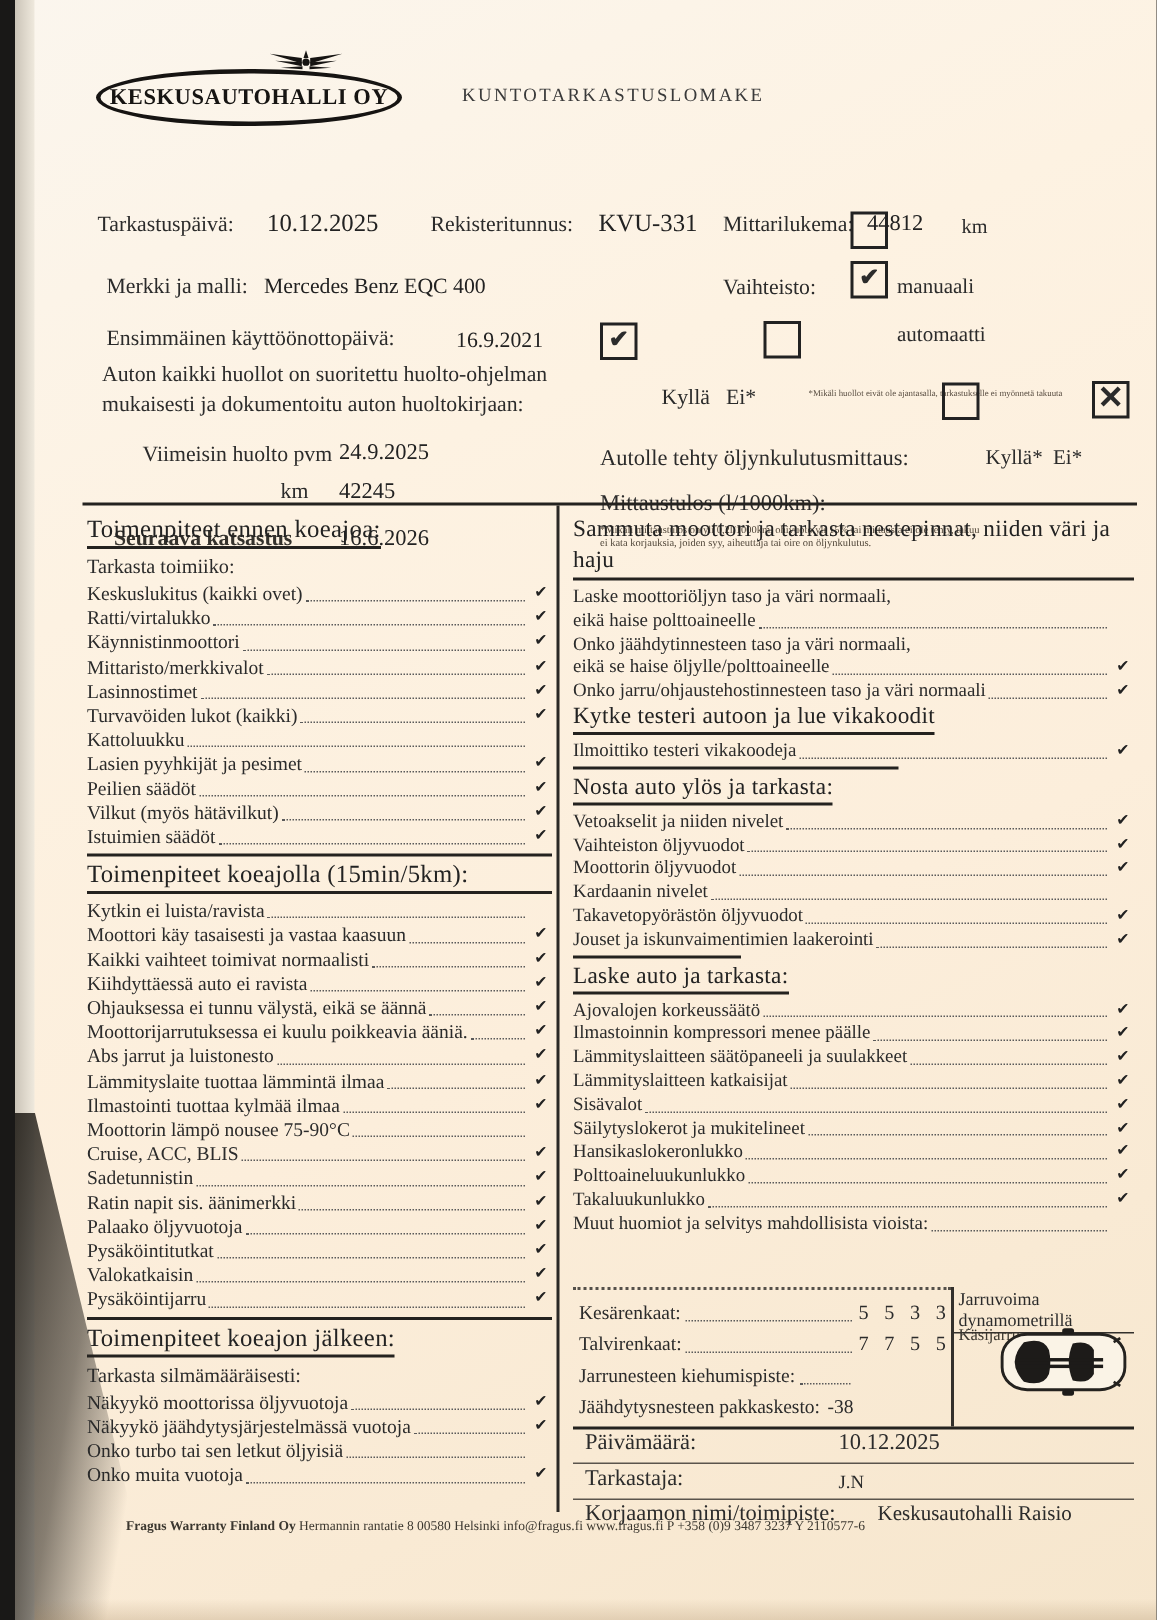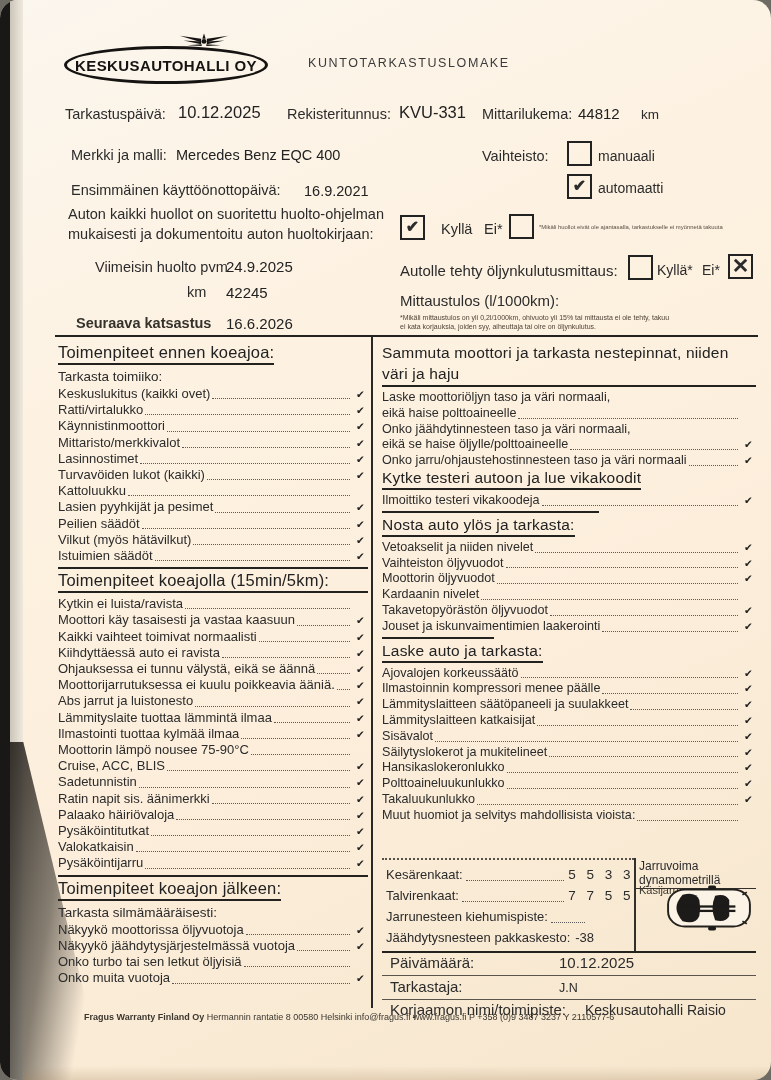--- a/index.html
+++ b/index.html
@@ -1,19 +1,19 @@
 <!DOCTYPE html>
 <html><head>
 <meta charset="utf-8">
 <style>
   html,body{margin:0;padding:0;background:#6e6a64;}
   .page{position:relative;width:771px;height:1080px;overflow:hidden;
     background:linear-gradient(155deg,#fbf6ee 0%,#fdf2e2 30%,#fceedb 60%,#f6e6cd 100%);
-    font-family:Liberation Sans, sans-serif;color:#2b2b2b;border-radius:18px;}
-  .abs{position:absolute;}
+    font-family:Liberation Serif, serif;color:#2b2b2b;}
+  .abs{position:absolute;margin-top:36px;}
   .edge-left{position:absolute;left:0;top:0;width:10px;height:100%;background:#191817;}
   .edge-paper{position:absolute;left:10px;top:0;width:13px;height:100%;
     background:linear-gradient(to right,#cbc4b8,#f0ead e0);background:linear-gradient(to right,#cbc4b8,#efe9dd);}
   .shadow-bl{position:absolute;left:10px;top:742px;width:95px;height:338px;
     background:linear-gradient(100deg,rgba(40,36,30,.92) 0%,rgba(40,36,30,.55) 45%,rgba(40,36,30,0) 78%);
     clip-path:polygon(0 0,14% 0,100% 100%,0 100%);}
   .bottom-shade{position:absolute;left:23px;bottom:0;width:748px;height:14px;
     background:linear-gradient(to bottom,rgba(160,130,90,0),rgba(160,130,90,.25));}
 
   
@@ -277,21 +277,21 @@
           <span class="cl-label">Sadetunnistin</span>
           <span class="cl-leader"></span>
           <span class="cl-check">✔</span>
         </div>
         <div class="cl-item">
           <span class="cl-label">Ratin napit sis. äänimerkki</span>
           <span class="cl-leader"></span>
           <span class="cl-check">✔</span>
         </div>
         <div class="cl-item">
-          <span class="cl-label">Palaako häiriövaloja</span>
+          <span class="cl-label">Palaako öljyvuotoja</span>
           <span class="cl-leader"></span>
           <span class="cl-check">✔</span>
         </div>
         <div class="cl-item">
           <span class="cl-label">Pysäköintitutkat</span>
           <span class="cl-leader"></span>
           <span class="cl-check">✔</span>
         </div>
         <div class="cl-item">
           <span class="cl-label">Valokatkaisin</span>

